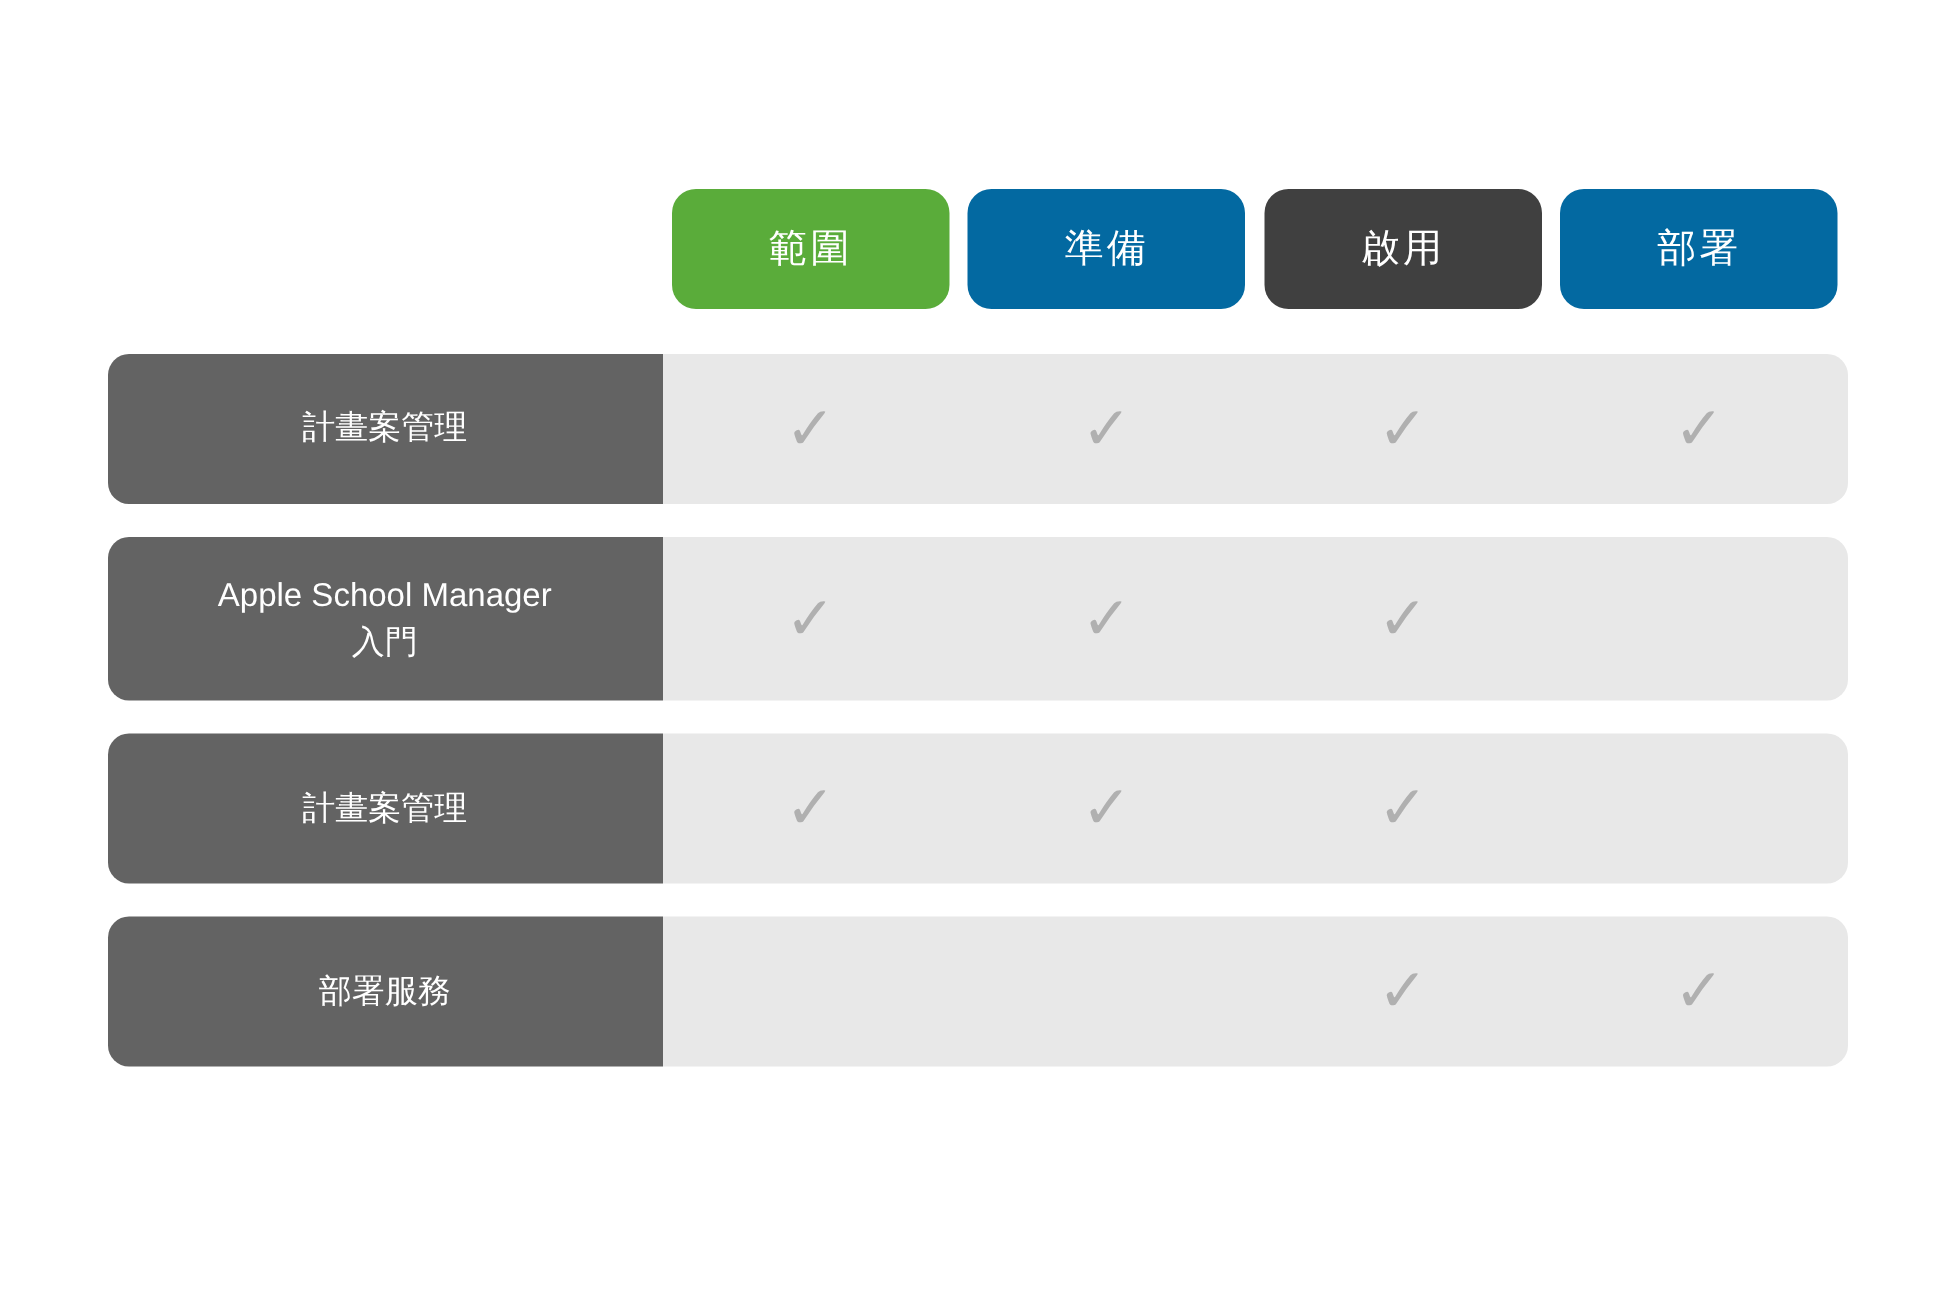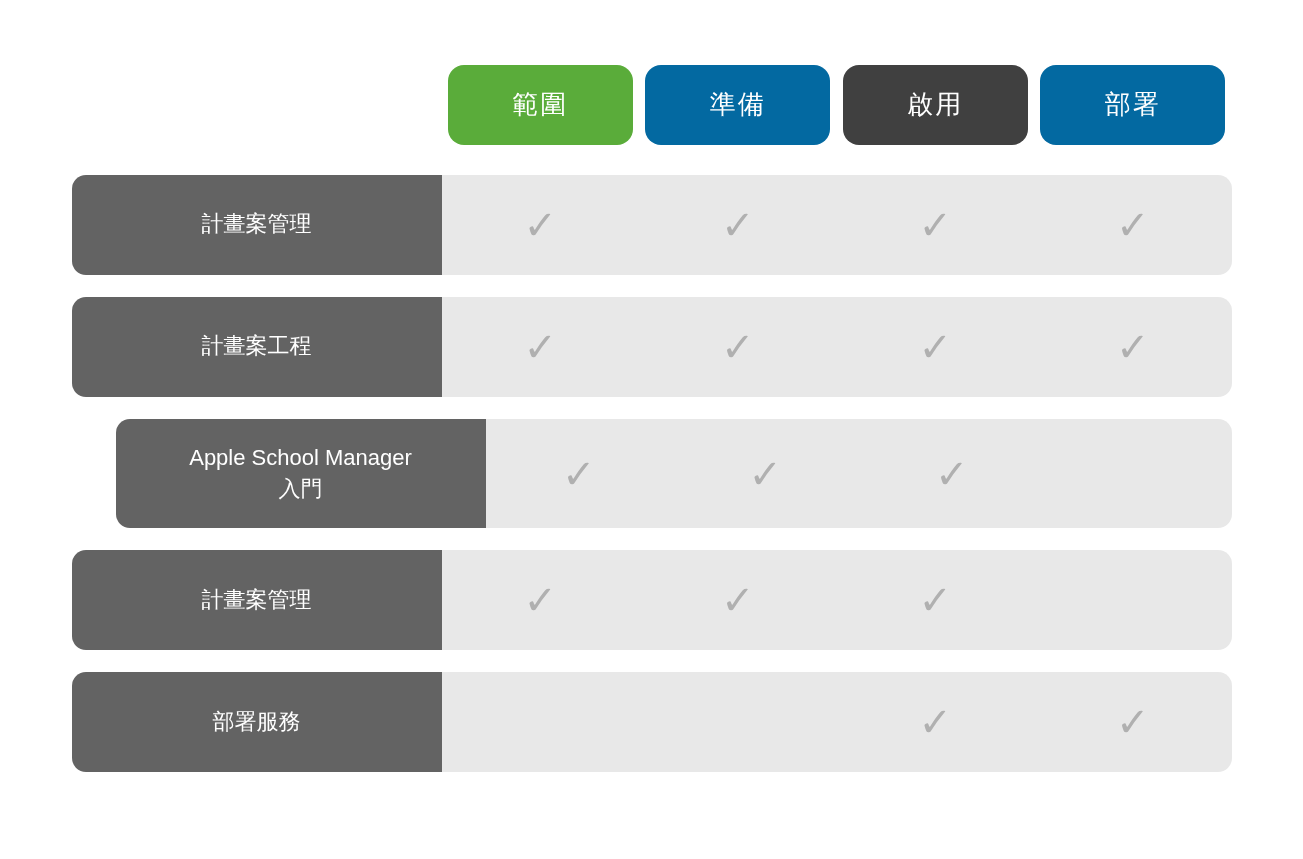--- a/index.html
+++ b/index.html
@@ -115,30 +115,21 @@
   <div class="data-row">
         <div class="row-label" style="white-space: pre-line;">計畫案管理</div>
         <div class="row-content">
           <div class="check-cell check-visible"></div>
           <div class="check-cell check-visible"></div>
           <div class="check-cell check-visible"></div>
           <div class="check-cell check-visible"></div>
         </div>
       </div>
       <div class="data-row">
-        <div class="row-label" style="white-space: pre-line;">計畫案工程</div>
-        <div class="row-content">
-          <div class="check-cell check-visible"></div>
-          <div class="check-cell check-visible"></div>
-          <div class="check-cell check-visible"></div>
-          <div class="check-cell check-visible"></div>
-        </div>
-      </div>
-      <div class="data-row">
-        <div class="row-label" style="white-space: pre-line; margin-left: 44px;">Apple School Manager
+        <div class="row-label" style="white-space: pre-line;">Apple School Manager
 入門</div>
         <div class="row-content">
           <div class="check-cell check-visible"></div>
           <div class="check-cell check-visible"></div>
           <div class="check-cell check-visible"></div>
           <div class="check-cell check-hidden"></div>
         </div>
       </div>
       <div class="data-row">
         <div class="row-label" style="white-space: pre-line;">計畫案管理</div>

